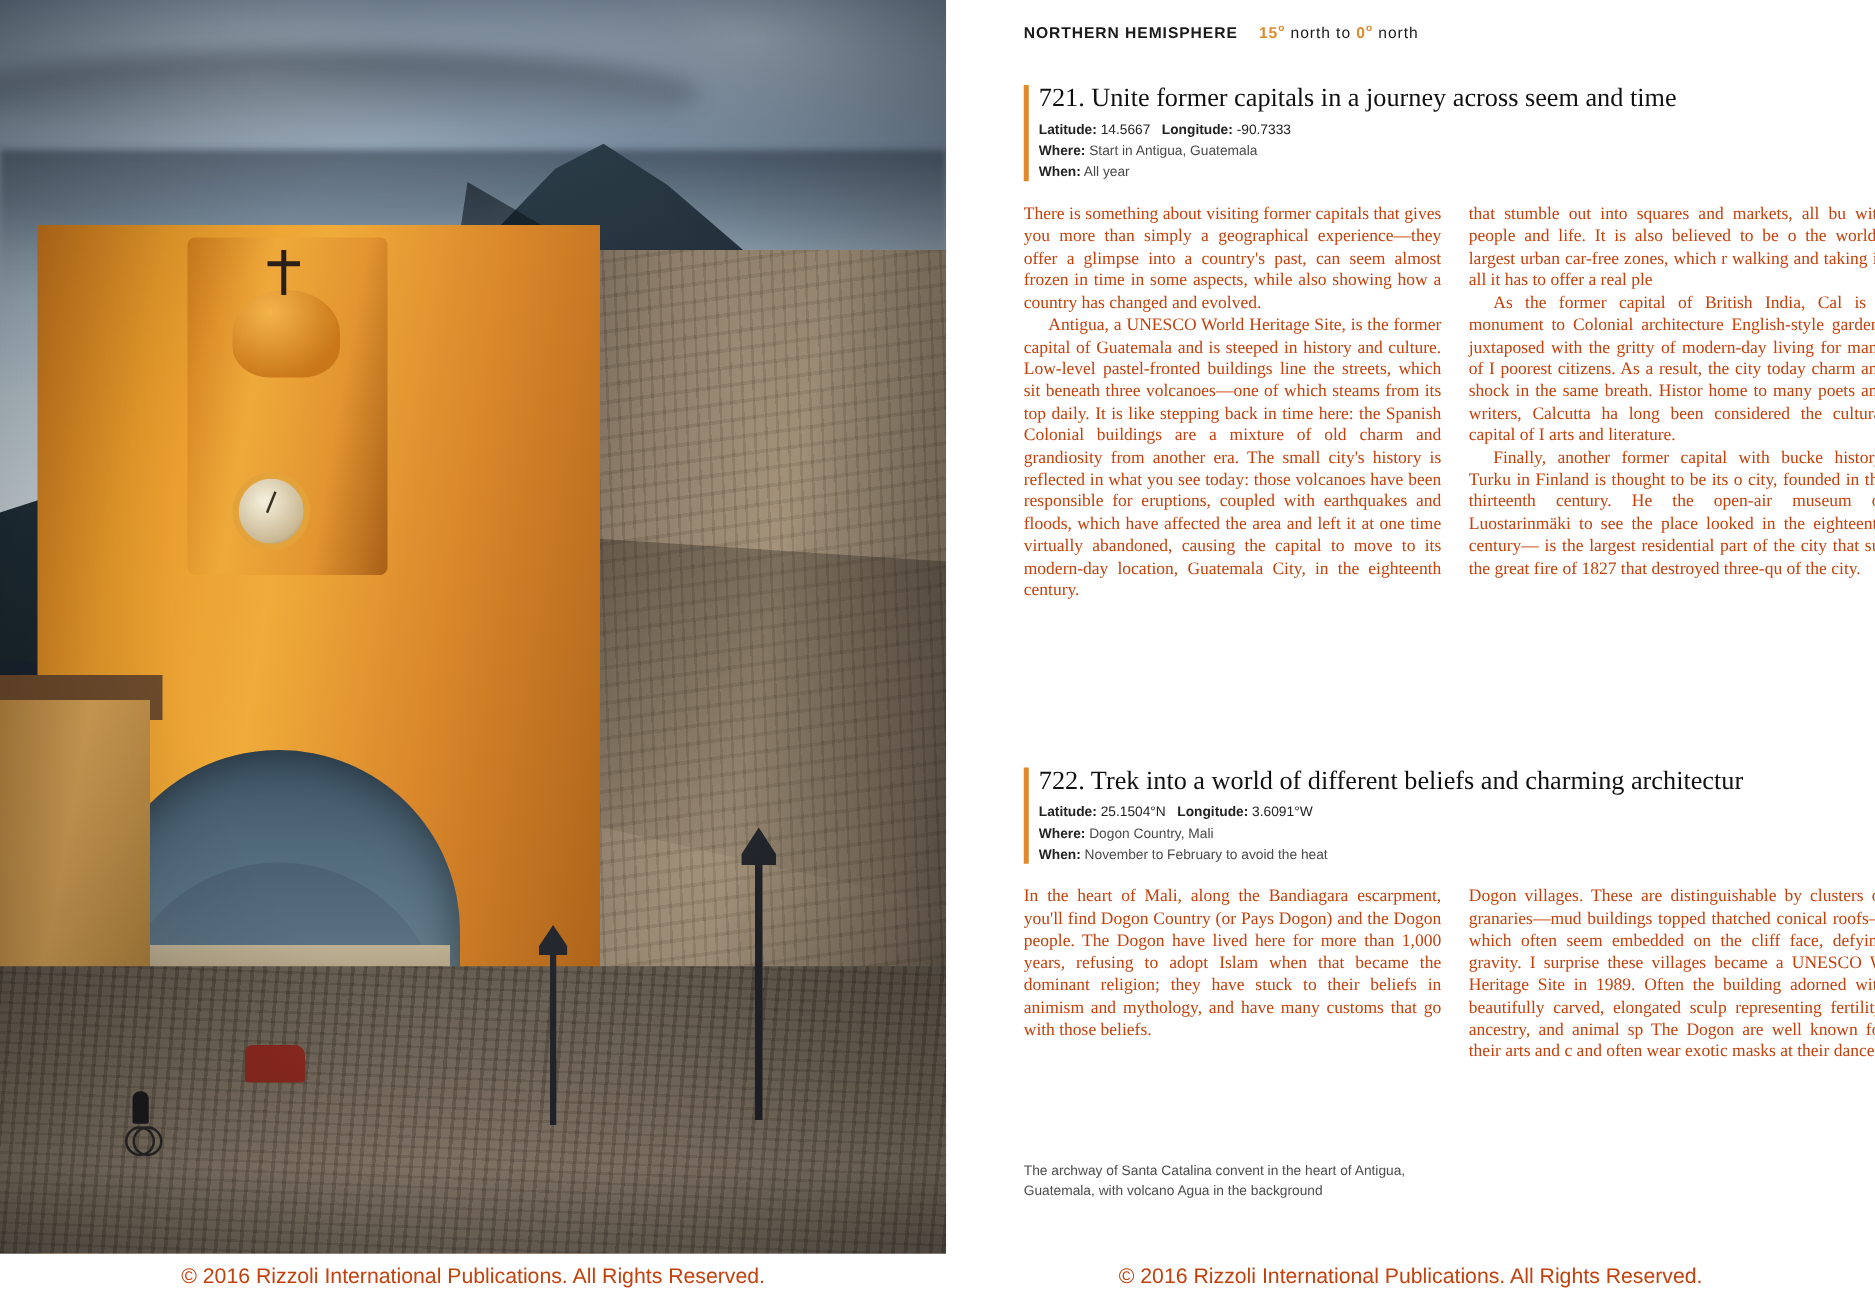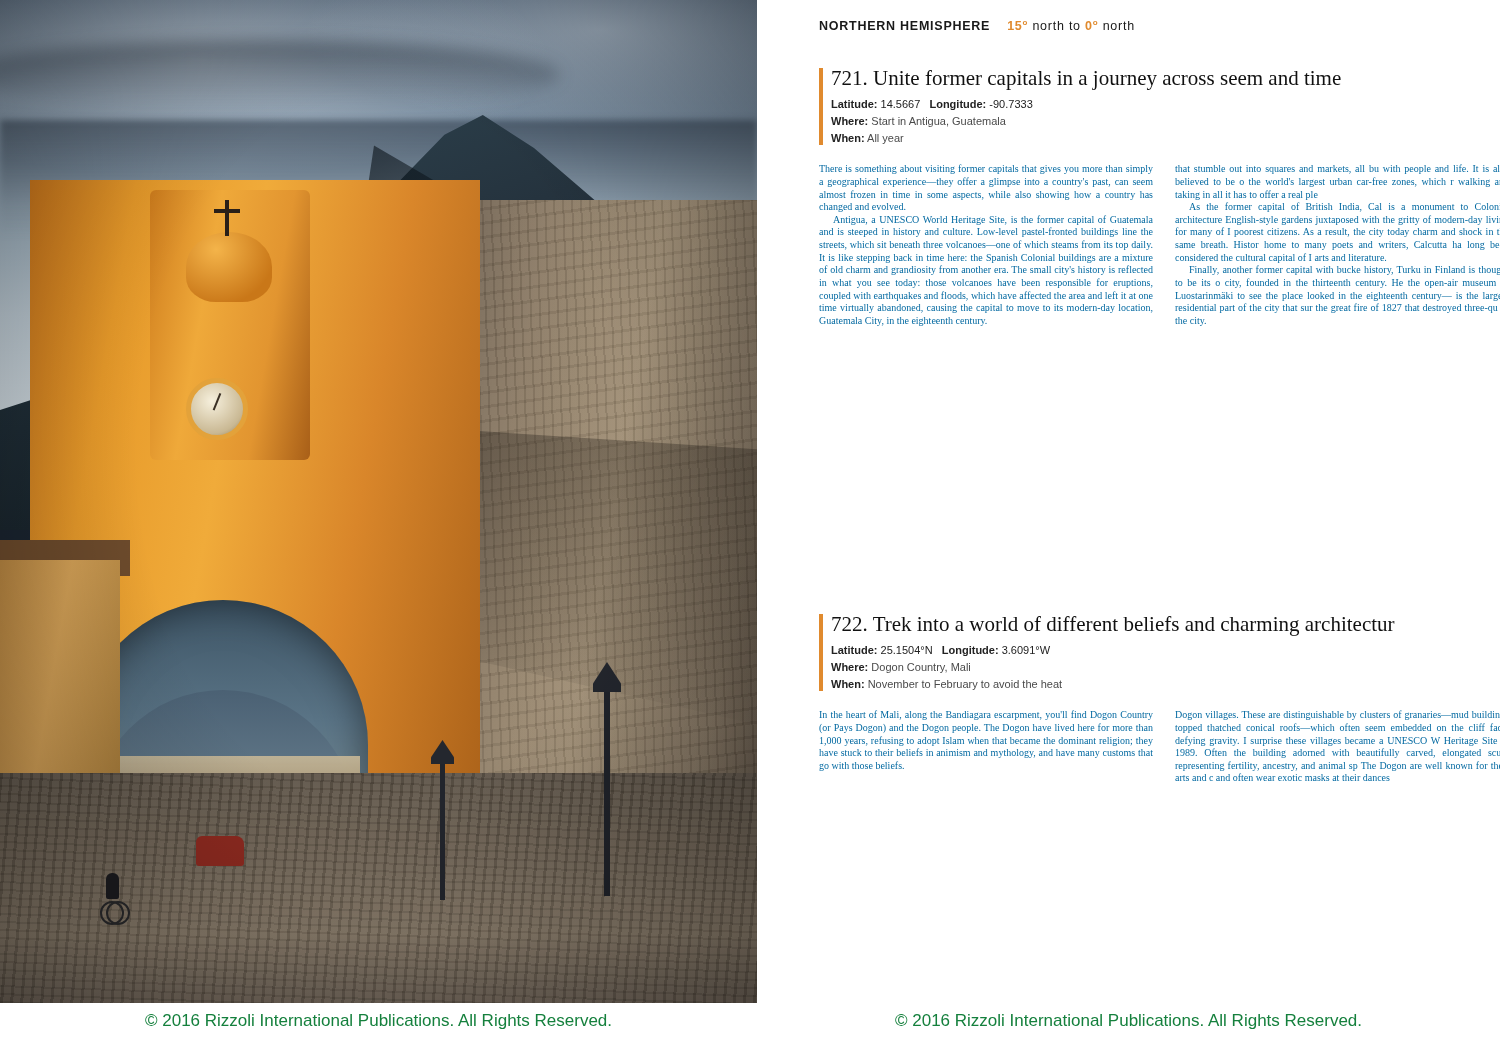--- a/index.html
+++ b/index.html
@@ -396,24 +396,24 @@
   }
 
   .columns {
     position: relative;
     margin-top: 16px;
     display: flex;
     gap: 22px;
   }
   .col {
     width: 334px;
-    font-size: 10px;
+    font-size: 14px;
     line-height: 1.265;
     text-align: justify;
-    color: #0369a1;
+    color: #c2410c;
   }
   .col p {
     margin: 0;
   }
   .col p + p {
     text-indent: 1.4em;
   }
 
   .caption {
     position: absolute;
@@ -434,21 +434,21 @@
     width: 1500px;
     height: 40px;
     background: #ffffff;
   }
   .copyright-left,
   .copyright-right {
     position: absolute;
     top: 8px;
     font-family: "Liberation Sans", sans-serif;
     font-size: 17px;
-    color: #15803d;
+    color: #c2410c;
     white-space: nowrap;
   }
   .copyright-left { left: 0; width: 757px; text-align: center; }
   .copyright-right { left: 757px; width: 743px; text-align: center; }
 
   .page-edge {
     position: absolute;
     left: 757px;
     top: 0;
     width: 1px;
@@ -565,20 +565,21 @@
       <div class="columns">
         <div class="col">
           <p>In the heart of Mali, along the Bandiagara escarpment, you'll find Dogon Country (or Pays Dogon) and the Dogon people. The Dogon have lived here for more than 1,000 years, refusing to adopt Islam when that became the dominant religion; they have stuck to their beliefs in animism and mythology, and have many customs that go with those beliefs.</p>
         </div>
         <div class="col">
           <p>Dogon villages. These are distinguishable by clusters of granaries—mud buildings topped thatched conical roofs—which often seem embedded on the cliff face, defying gravity. I surprise these villages became a UNESCO W Heritage Site in 1989. Often the building adorned with beautifully carved, elongated sculp representing fertility, ancestry, and animal sp The Dogon are well known for their arts and c and often wear exotic masks at their dances</p>
         </div>
       </div>
     </div>
 
+    <div class="caption">The archway of Santa Catalina convent in the heart of Antigua, Guatemala, with volcano Agua in the background</div>
   </div>
 
   <div class="copyright-strip">
     <div class="copyright-left">© 2016 Rizzoli International Publications. All Rights Reserved.</div>
     <div class="copyright-right">© 2016 Rizzoli International Publications. All Rights Reserved.</div>
   </div>
 
 </div>
 
 </body></html>

